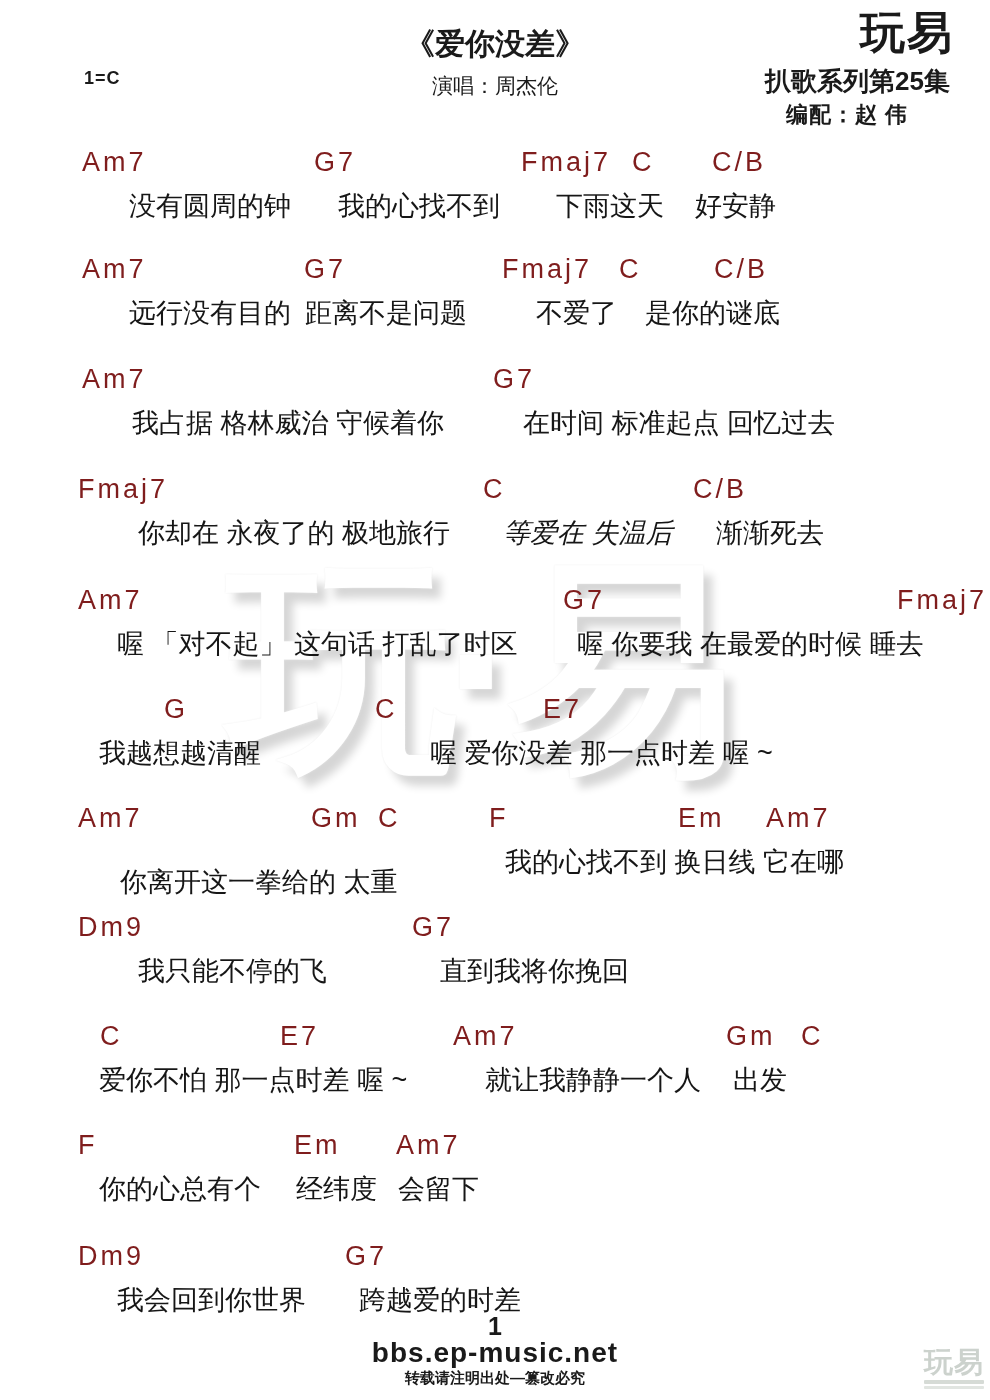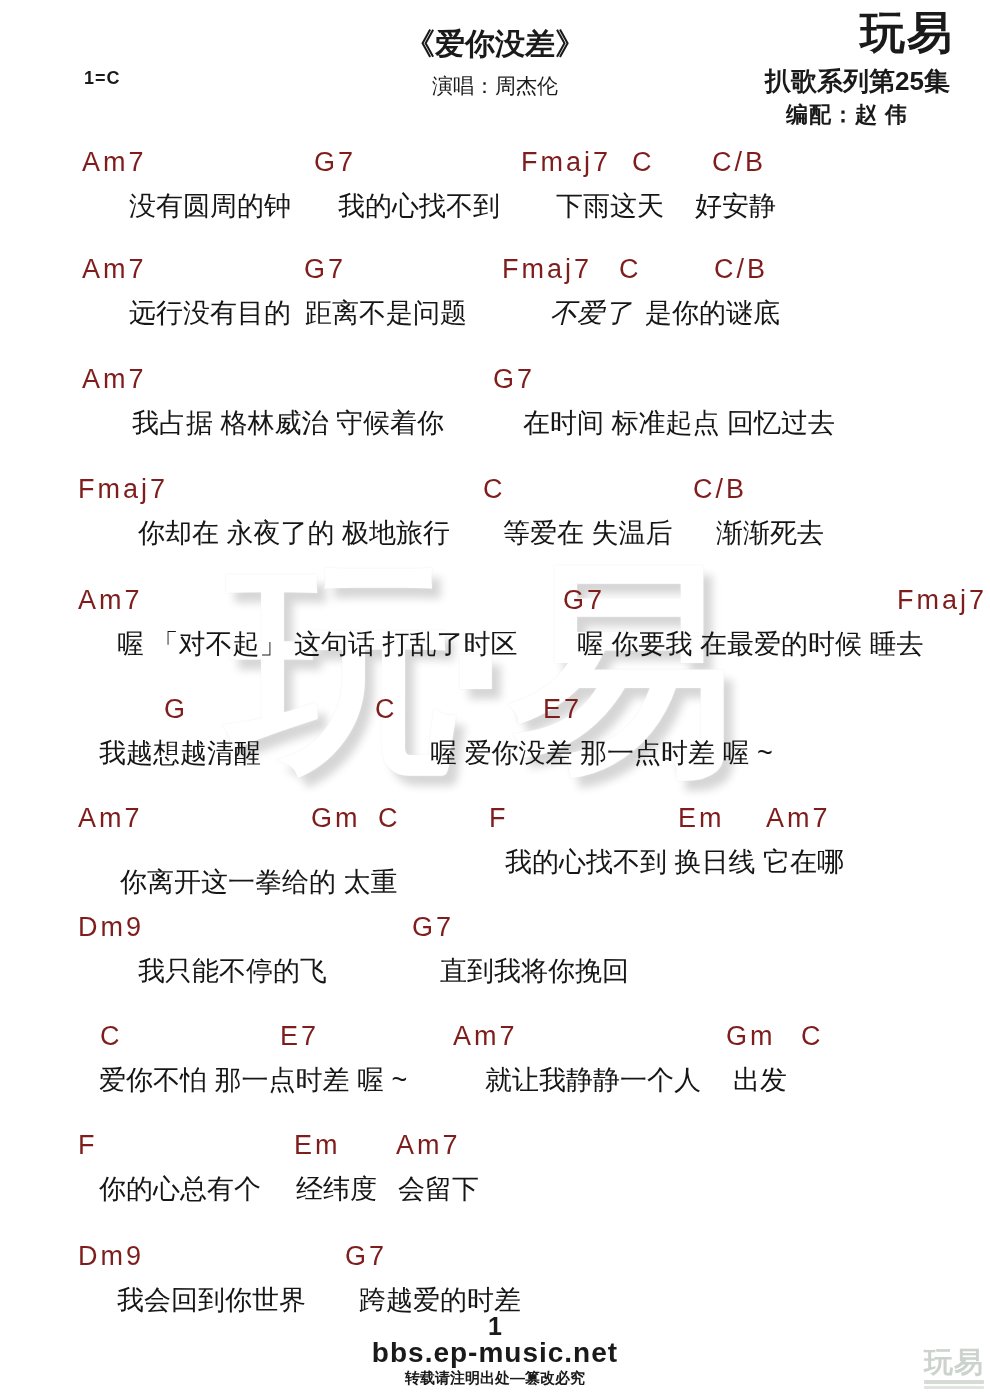--- a/index.html
+++ b/index.html
@@ -131,35 +131,35 @@
         <span class="lyric" style="left: 695px;">好安静</span>
       </div>
       <div class="song-line" style="top: 254px;">
         <span class="chord" style="left: 82px;">Am7</span>
         <span class="chord" style="left: 304px;">G7</span>
         <span class="chord" style="left: 502px;">Fmaj7</span>
         <span class="chord" style="left: 619px;">C</span>
         <span class="chord" style="left: 714px;">C/B</span>
         <span class="lyric" style="left: 129px;">远行没有目的</span>
         <span class="lyric" style="left: 305px;">距离不是问题</span>
-        <span class="lyric" style="left: 550px; font-style: italic;">不爱了</span>
+        <span class="lyric" style="left: 536px;">不爱了</span>
         <span class="lyric" style="left: 645px;">是你的谜底</span>
       </div>
       <div class="song-line" style="top: 364px;">
         <span class="chord" style="left: 82px;">Am7</span>
         <span class="chord" style="left: 493px;">G7</span>
         <span class="lyric" style="left: 132px;">我占据 格林威治 守候着你</span>
         <span class="lyric" style="left: 523px;">在时间 标准起点 回忆过去</span>
       </div>
       <div class="song-line" style="top: 474px;">
         <span class="chord" style="left: 78px;">Fmaj7</span>
         <span class="chord" style="left: 483px;">C</span>
         <span class="chord" style="left: 693px;">C/B</span>
         <span class="lyric" style="left: 138px;">你却在 永夜了的 极地旅行</span>
-        <span class="lyric" style="left: 503px;">等爱在 失温后</span>
+        <span class="lyric" style="left: 503px; font-style: italic;">等爱在 失温后</span>
         <span class="lyric" style="left: 716px;">渐渐死去</span>
       </div>
       <div class="song-line" style="top: 585px;">
         <span class="chord" style="left: 78px;">Am7</span>
         <span class="chord" style="left: 563px;">G7</span>
         <span class="chord" style="left: 897px;">Fmaj7</span>
         <span class="lyric" style="left: 117px;">喔 「对不起」 这句话 打乱了时区</span>
         <span class="lyric" style="left: 577px;">喔 你要我 在最爱的时候 睡去</span>
       </div>
       <div class="song-line" style="top: 694px;">

